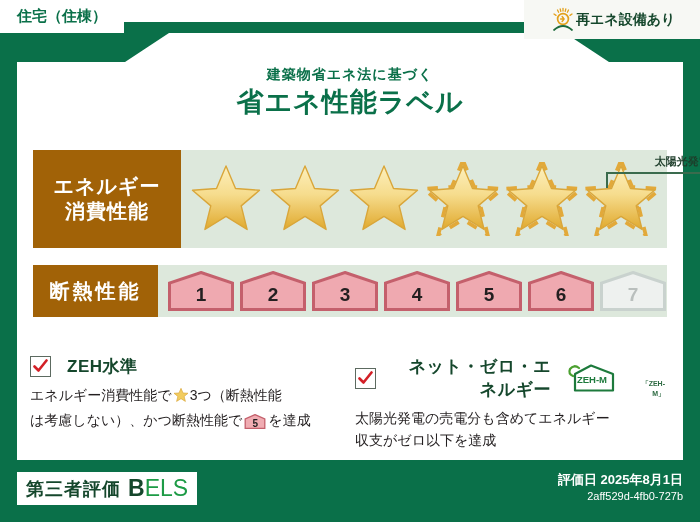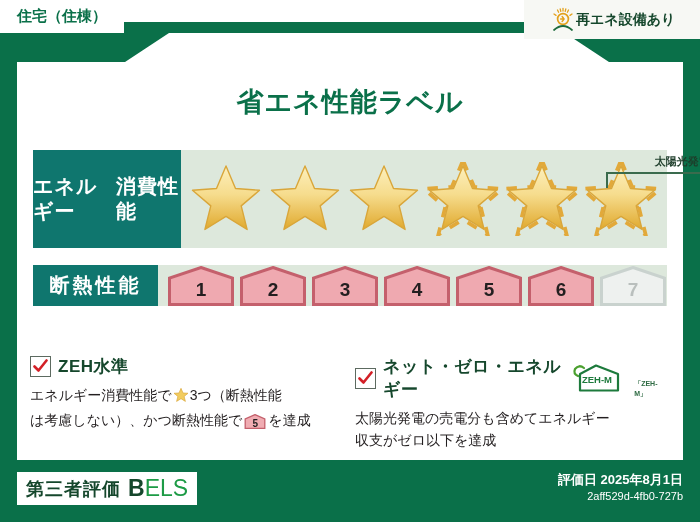--- a/index.html
+++ b/index.html
@@ -53,33 +53,33 @@
     font-size:14px;font-weight:bold;color:#0a7049;letter-spacing:1px;z-index:4;
   }
   .main-title{
     position:absolute;left:0;right:0;top:84px;text-align:center;
     font-size:27px;font-weight:bold;color:#0a7049;letter-spacing:1px;z-index:4;
   }
 
   
   .row{position:absolute;display:flex;align-items:stretch;z-index:4;}
   .row-label{
-    background:#0f766e;color:#ffffff;font-weight:bold;
-    display:flex;flex-direction:row;align-items:center;justify-content:center;
+    background:#a16207;color:#ffffff;font-weight:bold;
+    display:flex;flex-direction:column;align-items:center;justify-content:center;
     line-height:1.25;
   }
   .row-panel{background:#dde8dc;position:relative;}
 
   
   #energy-row{left:33px;top:150px;width:634px;height:98px;}
   #energy-row .row-label{width:148px;font-size:20px;letter-spacing:1px;}
   #energy-row .row-panel{flex:1;display:flex;align-items:center;padding-left:6px;}
 
   
-  #insul-row{left:33px;top:265px;width:634px;height:41px;}
+  #insul-row{left:33px;top:265px;width:634px;height:52px;}
   #insul-row .row-label{width:148px;font-size:20px;letter-spacing:3px;justify-content:center;}
   #insul-row .row-panel{flex:1;display:flex;align-items:center;gap:4px;padding-left:9px;}
 
   
   .stars{display:flex;align-items:center;gap:1px;}
   .star{width:78px;height:74px;position:relative;flex:none;}
   .star svg{display:block;}
 
   
   .bracket{
@@ -101,21 +101,21 @@
     position:relative;z-index:2;font-size:19px;font-weight:bold;
     color:#231f20;padding-bottom:5px;
   }
   .house.off .num{color:#b9bfbd;}
   .house svg{position:absolute;left:0;top:0;}
 
   
   .crit{position:absolute;z-index:4;}
   #crit-left{left:30px;top:355px;width:320px;}
   #crit-right{left:355px;top:355px;width:310px;}
-  .crit-head{display:flex;align-items:center;gap:7px;}
+  .crit-head{display:flex;align-items:center;gap:16px;text-align:right;}
   .chk{
     width:21px;height:21px;border:1.5px solid #5c6a60;background:#fff;
     flex:none;position:relative;box-sizing:border-box;
   }
   .chk svg{position:absolute;left:2px;top:2px;}
   .crit-title{font-size:17px;font-weight:bold;color:#15472c;letter-spacing:0.5px;}
   .crit-body{
     margin-top:7px;font-size:14px;color:#231f20;line-height:1.55;
   }
   .inline-star{display:inline-block;vertical-align:-3px;margin:0 1px;}
@@ -186,20 +186,21 @@
         <circle cx="13" cy="12" r="5.4" fill="none" stroke="#e3a11c" stroke-width="1.7"></circle>
         <path d="M10.6 12 h3.6 M12.2 9.6 q2.8 2.4 0 4.8" fill="none" stroke="#e3a11c" stroke-width="1.5" stroke-linecap="round"></path>
         <path d="M4 23 q9 -8 18 0" fill="none" stroke="#1d6b3d" stroke-width="1.7" stroke-linecap="round"></path>
       </svg>
     </span>
     <span class="txt">再エネ設備あり</span>
   </div>
 
   <div class="inner"></div>
 
+  <div class="sub-title">建築物省エネ法に基づく</div>
   <div class="main-title">省エネ性能ラベル</div>
 
   <div class="row" id="energy-row">
     <div class="row-label">
       <span>エネルギー</span>
       <span>消費性能</span>
     </div>
     <div class="row-panel">
       <div class="bracket-label">太陽光発電(自家消費)分</div>
       <div class="bracket"></div>

